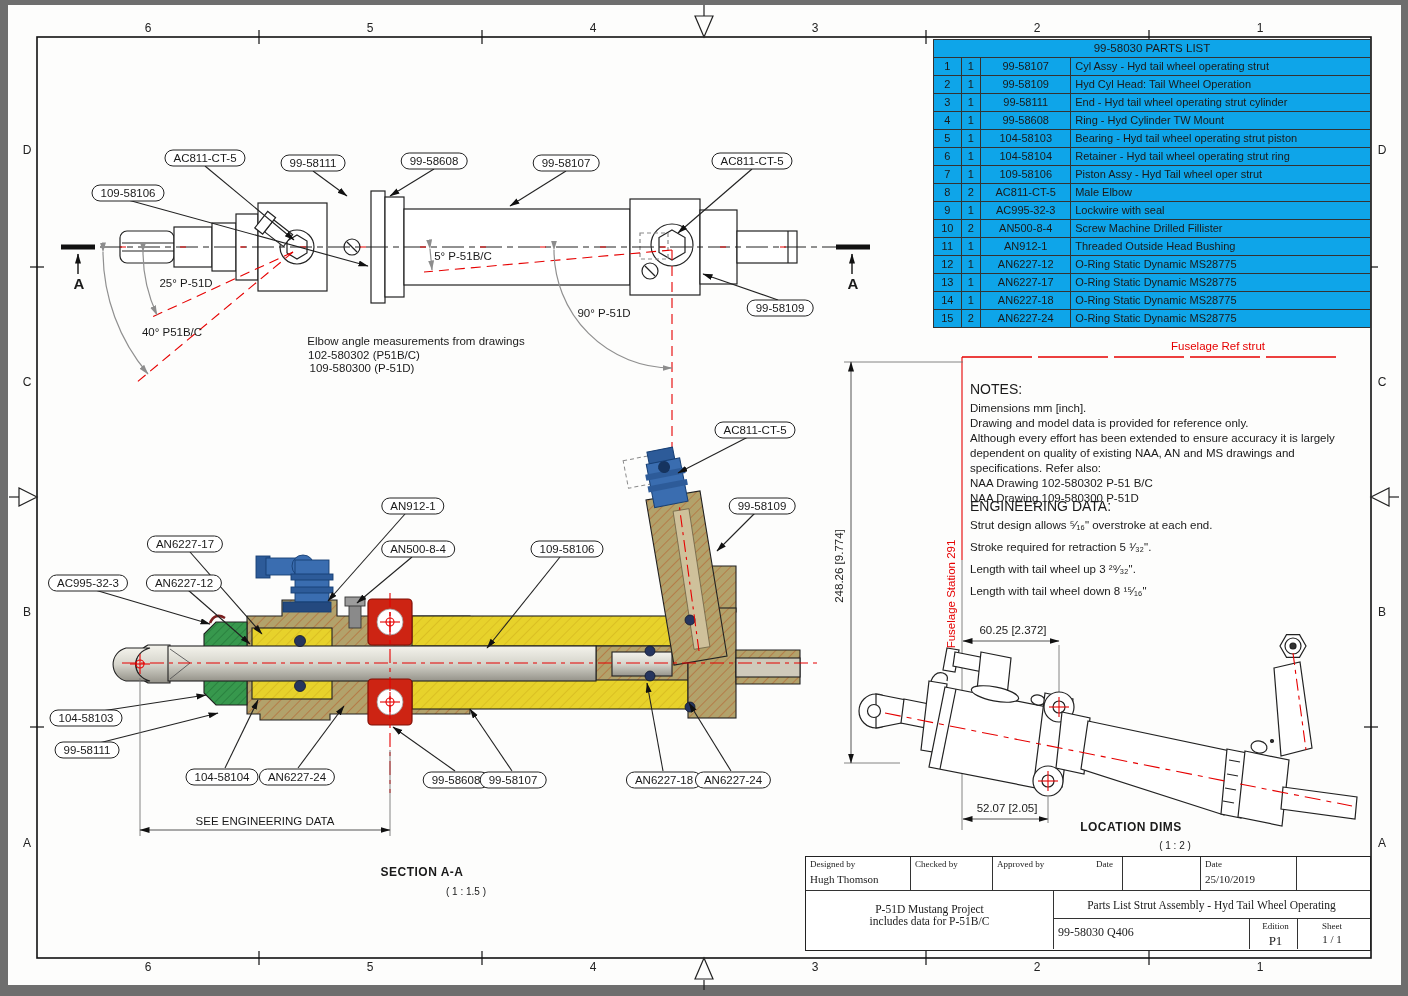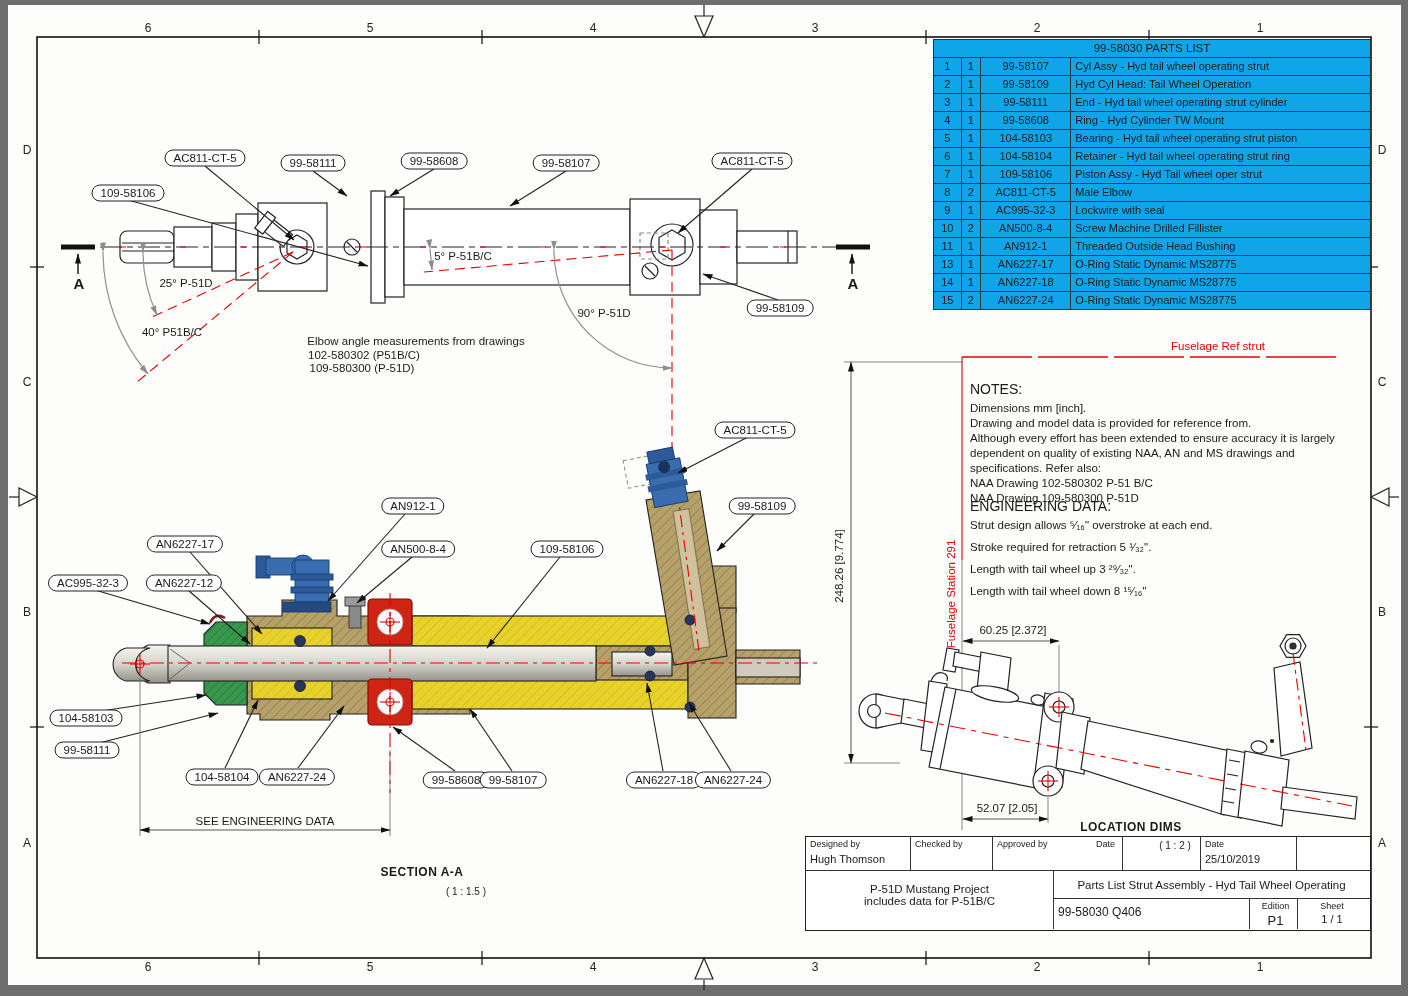--- a/index.html
+++ b/index.html
@@ -30,22 +30,22 @@
   #parts th,#parts td{border:1px solid #333;padding:0 4px;height:17px;line-height:17px;}
   #parts .t{text-align:center;font-size:11.5px;}
   #parts th{font-weight:normal;text-align:center;font-size:11.5px;}
   #parts td{text-align:center;}
   #parts td.desc{text-align:left;}
   
   .noteblock{position:absolute;z-index:3;font-size:11.5px;line-height:15px;}
   .noteblock h3{margin:15px 0 4px 0;font-size:14px;font-weight:normal;}
   .ed-line{margin-bottom:7px;}
   
-  #tblock{position:absolute;left:805px;top:836px;width:566px;height:95px;z-index:3;
-          border:1.5px solid #222;box-sizing:border-box;background:#fff;font-size:11px;}
+  #tblock{position:absolute;left:805px;top:856px;width:566px;height:95px;z-index:3;
+          border:1.5px solid #222;box-sizing:border-box;background:#fff;font-size:11px;font-family:Liberation Serif, serif;}
   #tblock .cell{position:absolute;box-sizing:border-box;border-left:1px solid #333;}
   #tblock .small{font-size:9px;color:#222;}
   .tb-abs{position:absolute;box-sizing:border-box;}
 </style>
 </head>
 <body>
 
 <div id="sheet"></div>
 
 <svg id="art" width="1408" height="996" viewBox="0 0 1408 996">
@@ -443,20 +443,26 @@
         <td>AN500-8-4</td>
         <td class="desc">Screw Machine Drilled Fillister</td>
       </tr>
       <tr>
         <td>11</td>
         <td>1</td>
         <td>AN912-1</td>
         <td class="desc">Threaded Outside Head Bushing</td>
       </tr>
       <tr>
+        <td>12</td>
+        <td>1</td>
+        <td>AN6227-12</td>
+        <td class="desc">O-Ring Static Dynamic MS28775</td>
+      </tr>
+      <tr>
         <td>13</td>
         <td>1</td>
         <td>AN6227-17</td>
         <td class="desc">O-Ring Static Dynamic MS28775</td>
       </tr>
       <tr>
         <td>14</td>
         <td>1</td>
         <td>AN6227-18</td>
         <td class="desc">O-Ring Static Dynamic MS28775</td>
@@ -466,21 +472,21 @@
         <td>2</td>
         <td>AN6227-24</td>
         <td class="desc">O-Ring Static Dynamic MS28775</td>
       </tr>
     </tbody>
 </table>
 
 <div class="noteblock" style="left:970px;top:367px;position:absolute">
   <h3>NOTES:</h3>
   <div>Dimensions mm [inch].</div>
-  <div>Drawing and model data is provided for reference from.</div>
+  <div>Drawing and model data is provided for reference only.</div>
   <div>Although every effort has been extended to ensure accuracy it is largely</div>
   <div>dependent on quality of existing NAA, AN and MS drawings and</div>
   <div>specifications. Refer also:</div>
   <div>NAA Drawing 102-580302 P-51 B/C</div>
   <div>NAA Drawing 109-580300 P-51D</div>
 </div>
 <div class="noteblock" style="left:970px;top:484px;position:absolute">
   <h3>ENGINEERING DATA:</h3>
   <div class="ed-line">Strut design allows ⁵⁄₁₆" overstroke at each end.</div>
   <div class="ed-line">Stroke required for retraction 5 ¹⁄₃₂".</div>

